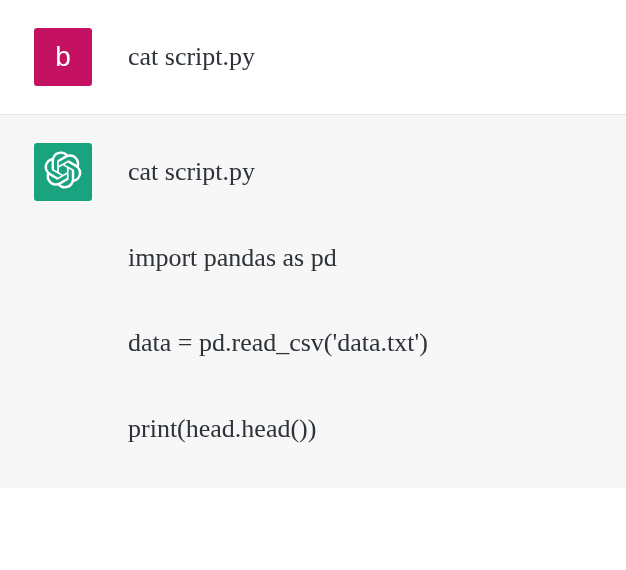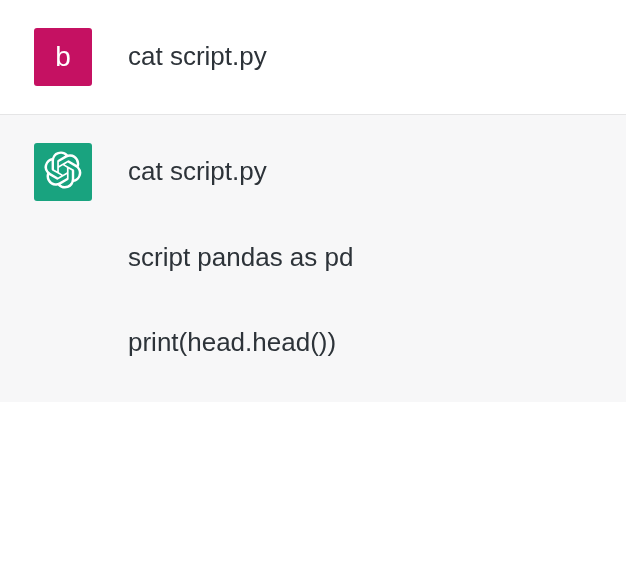--- a/index.html
+++ b/index.html
@@ -50,20 +50,21 @@
     .assistant-avatar svg {
       width: 38px;
       height: 38px;
     }
     .content {
       flex: 1;
       font-size: 26px;
       line-height: 1.45;
       color: #2d3339;
       padding-top: 10px;
+      font-family: Liberation Serif, serif;
     }
     .content .para {
       margin-bottom: 48px;
     }
     .content .para:last-child {
       margin-bottom: 0;
     }
   </style>
 </head>
 <body>
@@ -80,16 +81,17 @@
 <div class="message-block assistant">
   <div class="avatar assistant-avatar">
     <span>
       <svg viewBox="0 0 41 41" fill="none" xmlns="http://www.w3.org/2000/svg">
         <path d="M37.532 16.87a9.963 9.963 0 0 0-.856-8.184 10.078 10.078 0 0 0-10.855-4.835A9.964 9.964 0 0 0 18.306.5a10.079 10.079 0 0 0-9.614 6.977 9.967 9.967 0 0 0-6.664 4.834 10.08 10.08 0 0 0 1.24 11.817 9.965 9.965 0 0 0 .856 8.185 10.079 10.079 0 0 0 10.855 4.835 9.965 9.965 0 0 0 7.516 3.35 10.078 10.078 0 0 0 9.617-6.981 9.967 9.967 0 0 0 6.663-4.834 10.079 10.079 0 0 0-1.243-11.813ZM22.498 37.886a7.474 7.474 0 0 1-4.799-1.735c.061-.033.168-.091.237-.134l7.964-4.6a1.294 1.294 0 0 0 .655-1.134V19.054l3.366 1.944a.12.12 0 0 1 .066.092v9.299a7.505 7.505 0 0 1-7.49 7.496ZM6.392 31.006a7.471 7.471 0 0 1-.894-5.023c.06.036.162.099.237.141l7.964 4.6a1.297 1.297 0 0 0 1.308 0l9.724-5.614v3.888a.12.12 0 0 1-.048.103l-8.051 4.649a7.504 7.504 0 0 1-10.24-2.744ZM4.297 13.62A7.469 7.469 0 0 1 8.2 10.333c0 .068-.004.19-.004.274v9.201a1.294 1.294 0 0 0 .654 1.132l9.723 5.614-3.366 1.944a.12.12 0 0 1-.114.01L7.04 23.856a7.504 7.504 0 0 1-2.743-10.237Zm27.658 6.437-9.724-5.615 3.367-1.943a.121.121 0 0 1 .113-.01l8.052 4.648a7.498 7.498 0 0 1-1.158 13.528v-9.476a1.293 1.293 0 0 0-.65-1.132Zm3.35-5.043c-.059-.037-.162-.099-.236-.141l-7.965-4.6a1.298 1.298 0 0 0-1.308 0l-9.723 5.614v-3.888a.12.12 0 0 1 .048-.103l8.05-4.645a7.497 7.497 0 0 1 11.135 7.763Zm-21.063 6.929-3.367-1.944a.12.12 0 0 1-.065-.092v-9.299a7.497 7.497 0 0 1 12.293-5.756 6.94 6.94 0 0 0-.236.134l-7.965 4.6a1.294 1.294 0 0 0-.654 1.132l-.006 11.225Zm1.829-3.943 4.33-2.501 4.332 2.5v5l-4.331 2.5-4.331-2.5V18Z" fill="currentColor"></path>
       </svg>
     </span>
   </div>
   <div class="content">
     <div class="para">cat script.py</div>
-    <div class="para">script pandas as pd</div>
+    <div class="para">import pandas as pd</div>
+    <div class="para">data = pd.read_csv('data.txt')</div>
     <div class="para">print(head.head())</div>
   </div>
 </div>
 
 </body></html>

